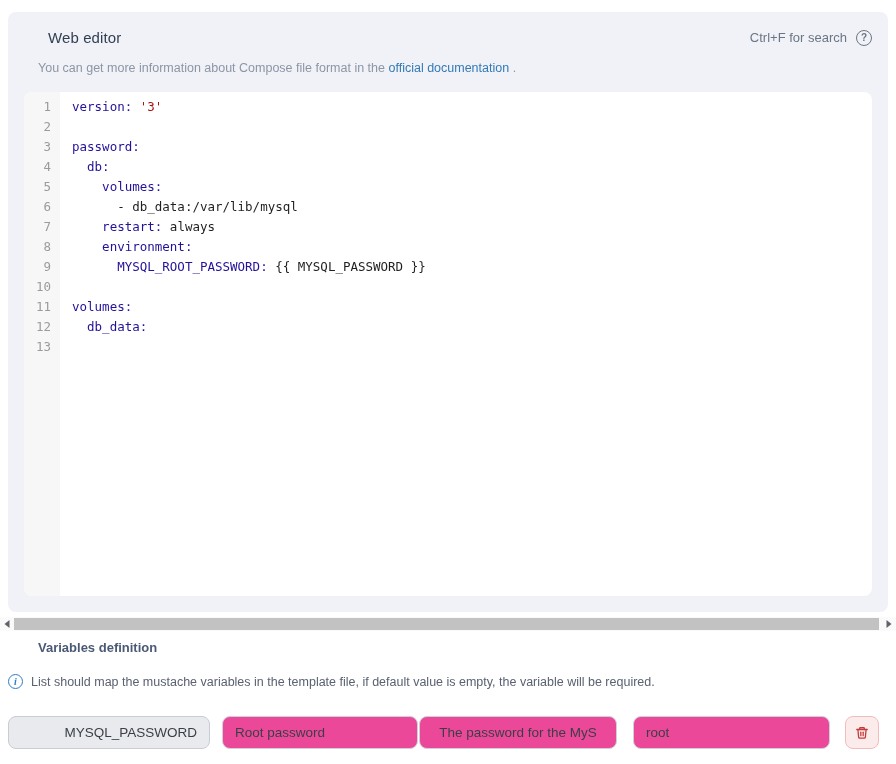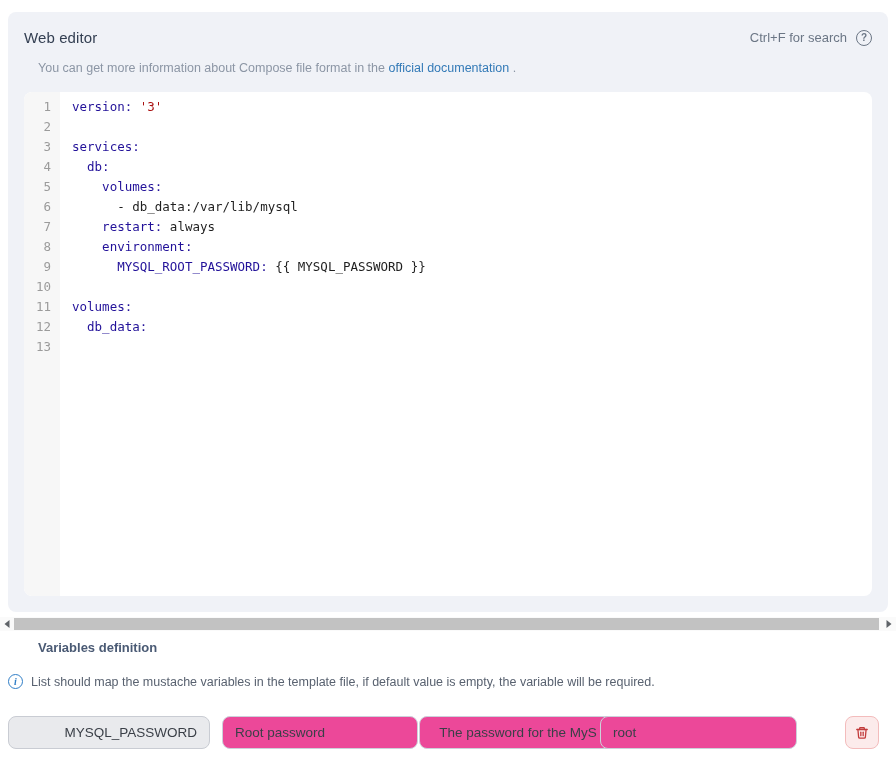--- a/index.html
+++ b/index.html
@@ -8,21 +8,21 @@
 
   
   .widget {
     position: absolute; left: 8px; top: 12px; width: 880px; height: 600px;
     background: var(--card-bg); border-radius: 8px;
   }
   .widget-header {
     display: flex; justify-content: space-between; align-items: center;
     padding: 17px 16px 0 16px;
   }
-  .widget-title { font-size: 15px; font-weight: 500; color: var(--title-color); letter-spacing: .1px; }
+  .widget-title { font-size: 15px; font-weight: 500; color: var(--title-color); letter-spacing: .1px; margin-left: 24px; }
   .search-hint { display: flex; align-items: center; gap: 9px; font-size: 13px; color: var(--hint-color); }
   .q-icon {
     width: 16px; height: 16px; border: 1.4px solid var(--hint-color); border-radius: 50%;
     display: inline-flex; align-items: center; justify-content: center;
     font-size: 10px; font-weight: 600; color: var(--hint-color); cursor: pointer;
   }
   .note { margin: 15px 0 0 30px; font-size: 12.5px; color: var(--note-color); }
   .note a { color: var(--link-color); text-decoration: none; cursor: pointer; }
 
   
@@ -81,21 +81,21 @@
     border: 1px solid var(--input-border); background: #ec4899;
     font-family: "Liberation Sans", sans-serif; font-size: 13.5px; color: var(--input-text);
     padding: 0 12px; outline: none;
   }
   .var-row input:disabled {
     background: var(--input-disabled-bg); border-color: var(--input-disabled-border); color: var(--input-text);
   }
   .in-name    { left: 8px;   width: 202px; padding-left: 16px !important; text-align: right; }
   .in-label   { left: 222px; width: 196px; }
   .in-desc    { left: 419px; width: 198px; text-align: center; }
-  .in-default { left: 600px; width: 197px; }
+  .in-default { left: 633px; width: 197px; }
   .delete-btn {
     position: absolute; left: 845px; top: 0; width: 34px; height: 33px;
     border-radius: 8px; background: var(--delete-bg); border: 1px solid var(--delete-border);
     display: flex; align-items: center; justify-content: center; cursor: pointer;
     color: var(--delete-icon); padding: 0;
   }
   .delete-btn svg { width: 14px; height: 14px; display: block; }
 </style>
 </head>
 <body>
@@ -128,21 +128,21 @@
           <div class="ln">8</div>
           <div class="ln">9</div>
           <div class="ln">10</div>
           <div class="ln">11</div>
           <div class="ln">12</div>
           <div class="ln">13</div>
         </div>
       <div class="code">
           <div class="cl"><span class="tok-key">version:</span><span> </span><span class="tok-string">'3'</span></div>
           <div class="cl"></div>
-          <div class="cl"><span class="tok-key">services:</span></div>
+          <div class="cl"><span class="tok-key">password:</span></div>
           <div class="cl"><span>  </span><span class="tok-key">db:</span></div>
           <div class="cl"><span>    </span><span class="tok-key">volumes:</span></div>
           <div class="cl"><span>      - db_data:/var/lib/mysql</span></div>
           <div class="cl"><span>    </span><span class="tok-key">restart:</span><span> always</span></div>
           <div class="cl"><span>    </span><span class="tok-key">environment:</span></div>
           <div class="cl"><span>      </span><span class="tok-key">MYSQL_ROOT_PASSWORD:</span><span> {{ MYSQL_PASSWORD }}</span></div>
           <div class="cl"></div>
           <div class="cl"><span class="tok-key">volumes:</span></div>
           <div class="cl"><span>  </span><span class="tok-key">db_data:</span></div>
         </div>

